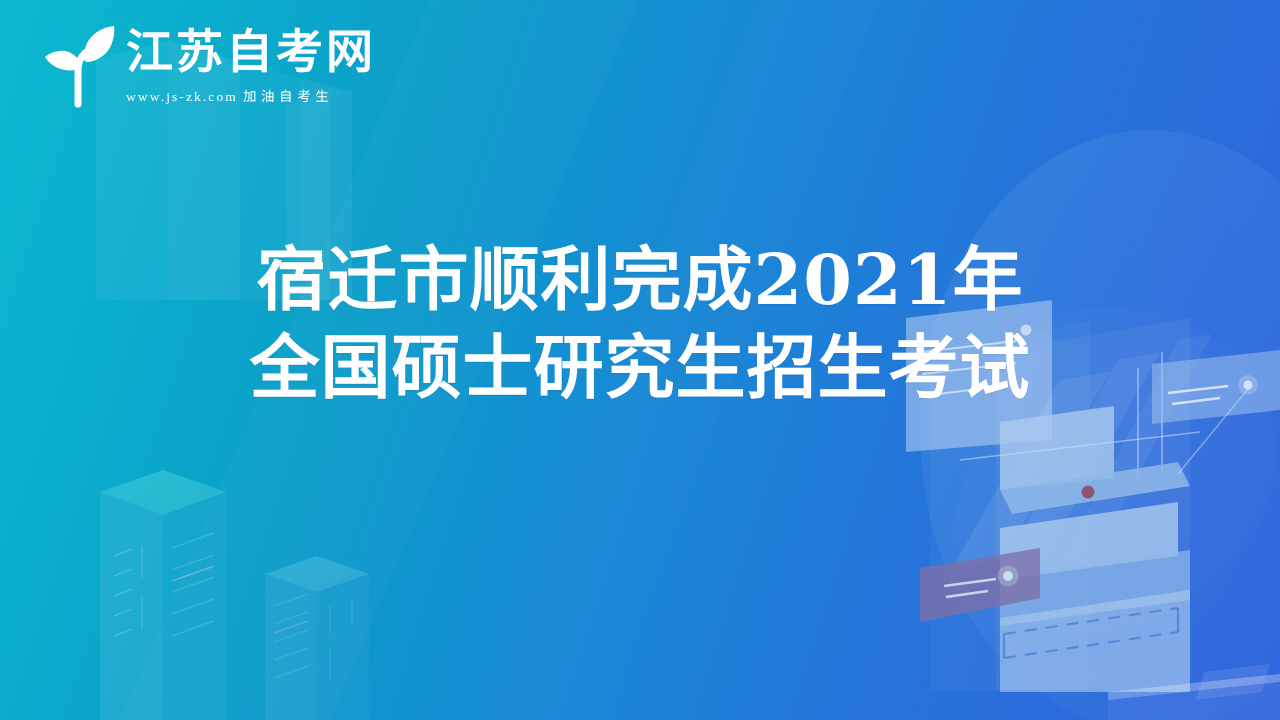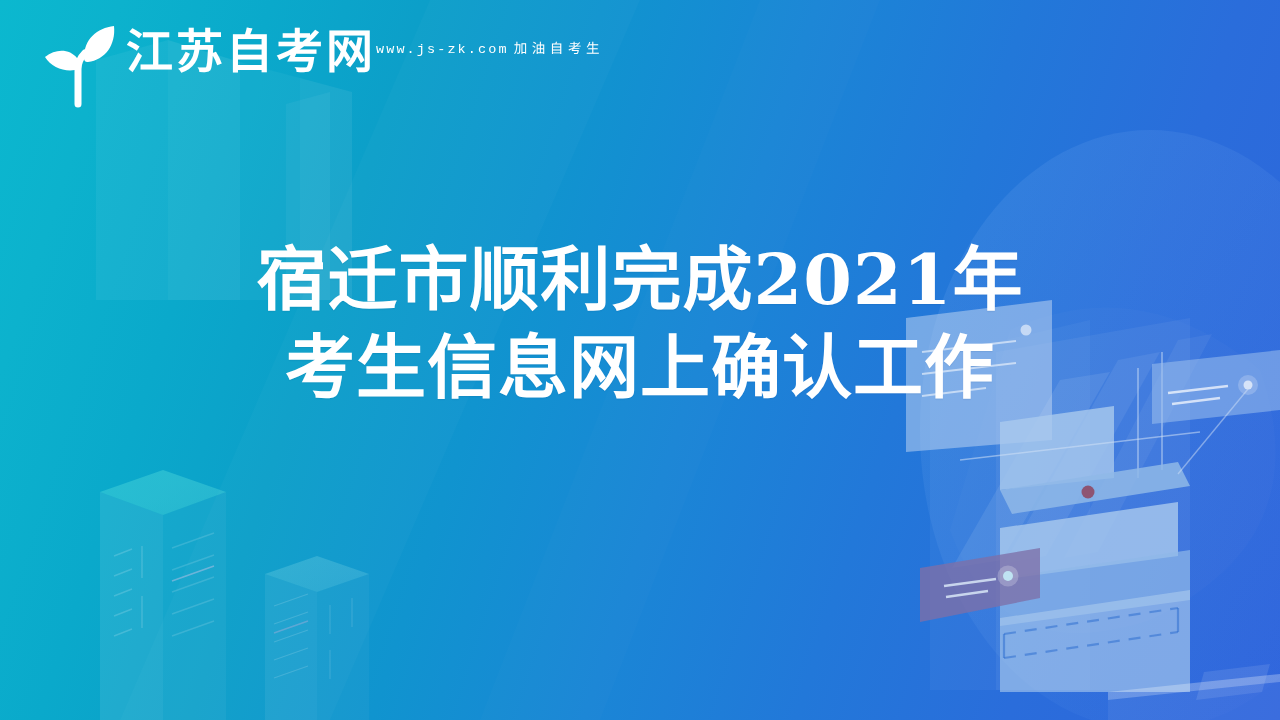--- a/index.html
+++ b/index.html
@@ -45,39 +45,40 @@
   }
   .logo-mark {
     width: 84px;
     height: 86px;
     flex: 0 0 auto;
     margin-right: 8px;
   }
   .logo-mark svg { display: block; width: 84px; height: 86px; }
   .logo-text-wrap {
     display: flex;
+    flex-direction: column;
     justify-content: flex-end;
     padding-top: 6px;
   }
   .logo-title {
     font-size: 47px;
     line-height: 1.02;
     font-weight: 700;
     color: #ffffff;
     letter-spacing: 3px;
     white-space: nowrap;
     font-family: "DejaVu Sans", "Liberation Sans", sans-serif;
   }
   .logo-tagline {
     margin-top: 9px;
     font-size: 13.5px;
     letter-spacing: 2.1px;
     color: #ffffff;
     white-space: nowrap;
-    font-family: Liberation Mono, monospace;
+    font-family: Liberation Serif, serif;
   }
   .logo-tagline .cn { letter-spacing: 4.6px; margin-left: 5px; }
 
   
   .headline {
     position: absolute;
     left: 0;
     right: 0;
     top: 236px;
     z-index: 5;
@@ -258,16 +259,16 @@
     <div class="logo-text-wrap">
       <div class="logo-title">江苏自考网</div>
       <div class="logo-tagline">
         <span>www.js-zk.com</span><span class="cn">加油自考生</span>
       </div>
     </div>
   </div>
 
   <div class="headline">
     <span class="ln">宿迁市顺利完成2021年</span>
-    <span class="ln">考生信息网上确认工作</span>
+    <span class="ln">全国硕士研究生招生考试</span>
   </div>
 
 </div>
 
 </body></html>

